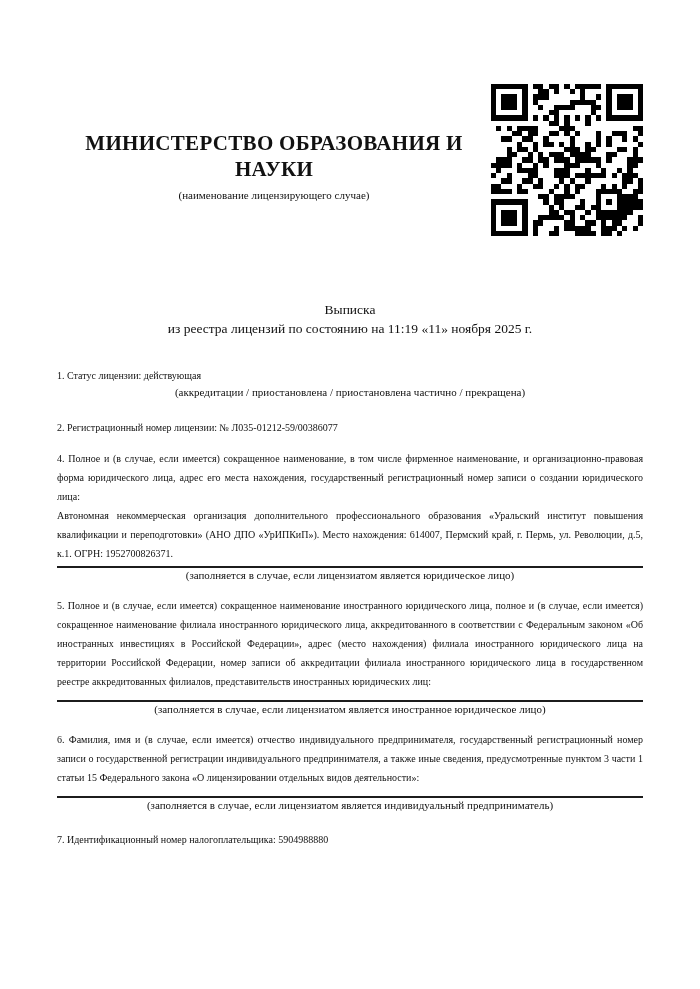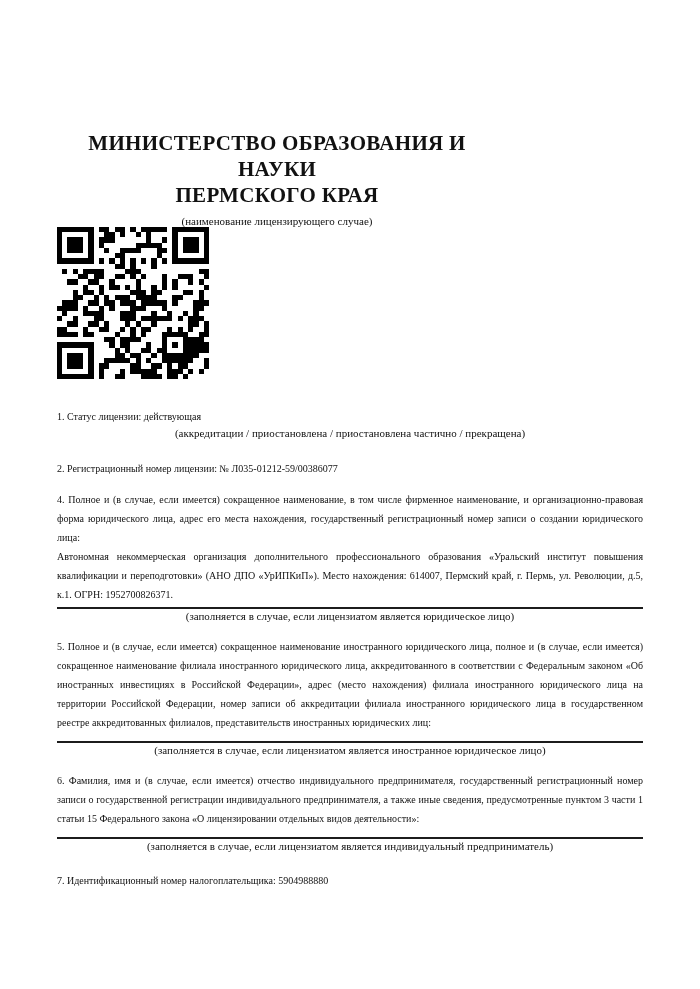--- a/index.html
+++ b/index.html
@@ -16,21 +16,20 @@
     position: relative;
     width: 700px;
     height: 989px;
     padding: 0 57px;
   }
   .header-row {
     display: flex;
     justify-content: space-between;
     align-items: flex-start;
     margin-top: 84px;
-    flex-direction: column;
   }
   .ministry-block {
     width: 440px;
     text-align: center;
     padding-top: 46px;
   }
   .ministry-name {
     font-weight: bold;
     font-size: 21px;
     line-height: 26px;
@@ -70,21 +69,20 @@
   .mt-item { margin-top: 14px; }
 </style>
 </head>
 <body>
 
 <div class="page">
 
   <div class="header-row">
     <div class="ministry-block">
       <div class="ministry-name">МИНИСТЕРСТВО ОБРАЗОВАНИЯ И НАУКИ</div>
-      <div class="ministry-name">ПЕРМСКОГО КРАЯ</div>
       <div class="ministry-caption">(наименование лицензирующего случае)</div>
     </div>
     <div class="qr-box"><svg viewBox="0 0 29 29" width="152" height="152" shape-rendering="crispEdges" fill="#000000" xmlns="http://www.w3.org/2000/svg">
           <rect x="0" y="0" width="1" height="1"></rect>
           <rect x="1" y="0" width="1" height="1"></rect>
           <rect x="2" y="0" width="1" height="1"></rect>
           <rect x="3" y="0" width="1" height="1"></rect>
           <rect x="4" y="0" width="1" height="1"></rect>
           <rect x="5" y="0" width="1" height="1"></rect>
           <rect x="6" y="0" width="1" height="1"></rect>
@@ -485,20 +483,24 @@
           <rect x="16" y="28" width="1" height="1"></rect>
           <rect x="17" y="28" width="1" height="1"></rect>
           <rect x="18" y="28" width="1" height="1"></rect>
           <rect x="19" y="28" width="1" height="1"></rect>
           <rect x="21" y="28" width="1" height="1"></rect>
           <rect x="22" y="28" width="1" height="1"></rect>
           <rect x="24" y="28" width="1" height="1"></rect>
         </svg></div>
   </div>
 
+  <div class="title-block">
+    <div>Выписка</div>
+    <div>из реестра лицензий по состоянию на 11:19 «11» ноября 2025 г.</div>
+  </div>
 
   <div class="item" style="margin-top: 28px;">1. Статус лицензии: действующая</div>
   <div class="cap">(аккредитации / приостановлена / приостановлена частично / прекращена)</div>
 
   <div class="item" style="margin-top: 19px;">2. Регистрационный номер лицензии: № Л035-01212-59/00386077</div>
 
 
   <div class="item just" style="margin-top: 12px;">4. Полное и (в случае, если имеется) сокращенное наименование, в том числе фирменное наименование, и организационно-правовая форма юридического лица, адрес его места нахождения, государственный регистрационный номер записи о создании юридического лица:</div>
   <div class="item just">Автономная некоммерческая организация дополнительного профессионального образования «Уральский институт повышения квалификации и переподготовки» (АНО ДПО «УрИПКиП»). Место нахождения: 614007, Пермский край, г. Пермь, ул. Революции, д.5, к.1. ОГРН: 1952700826371.</div>
   <hr class="rule" style="margin-top: 3px;">

